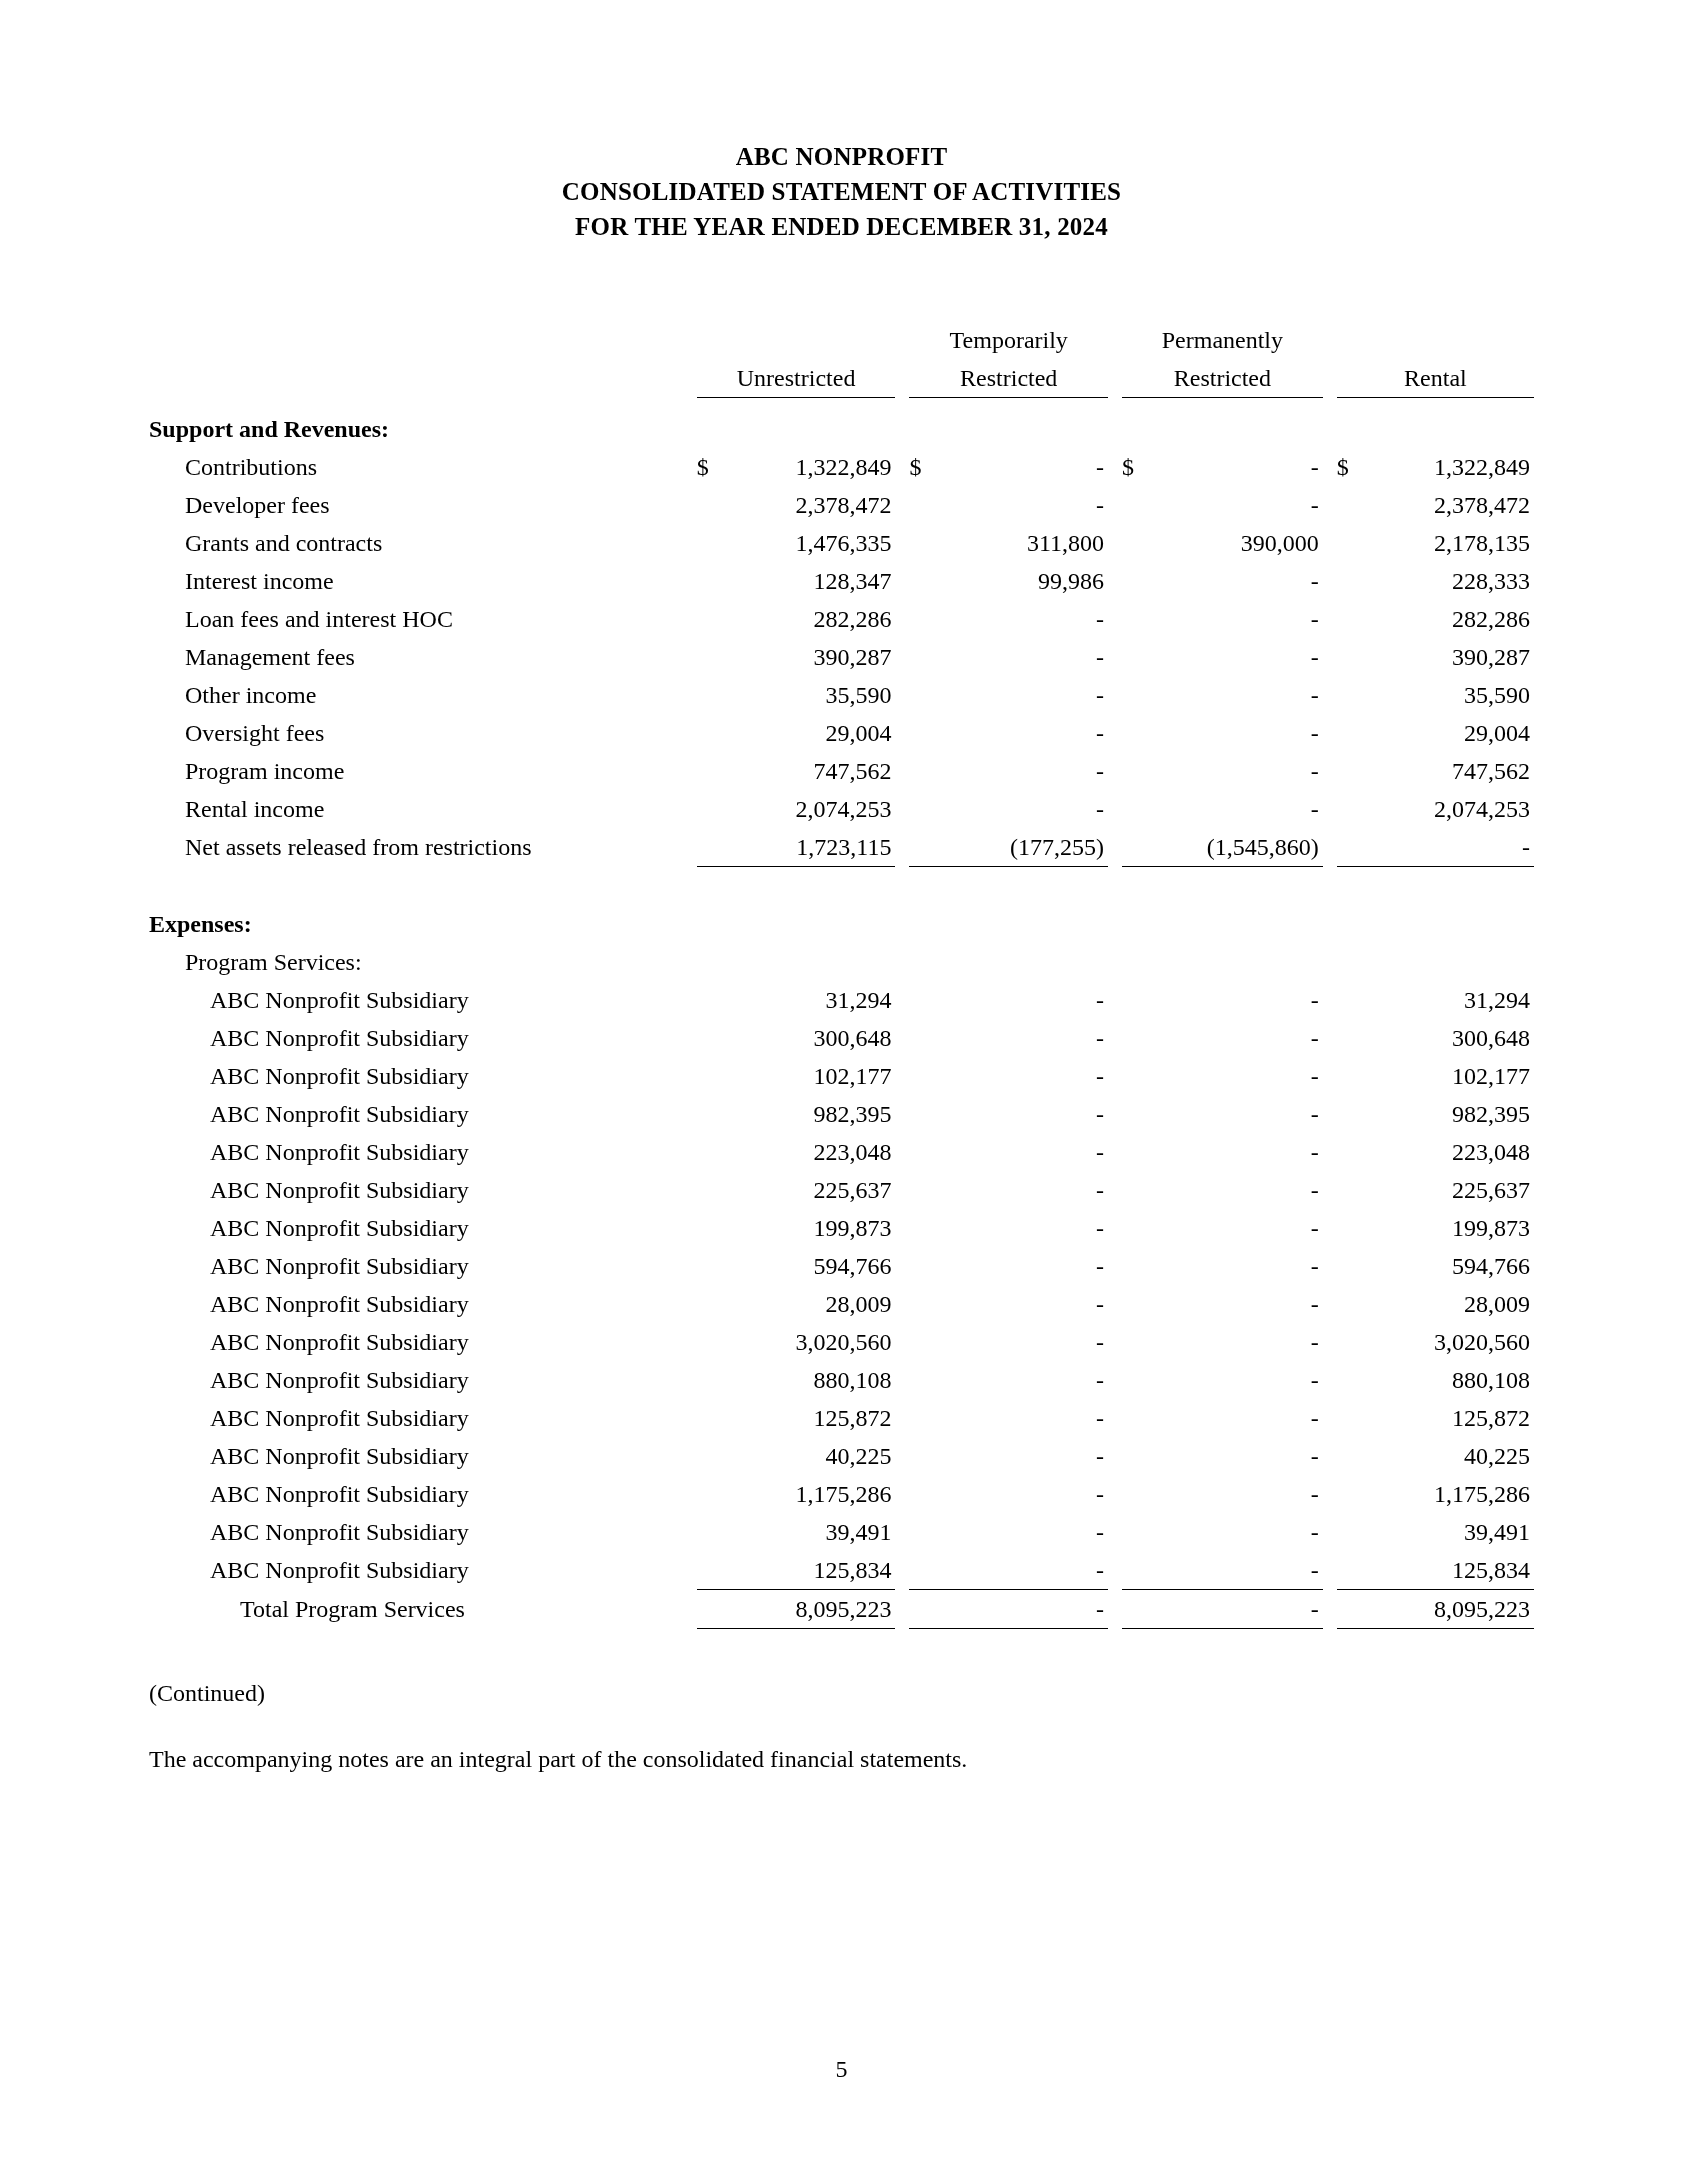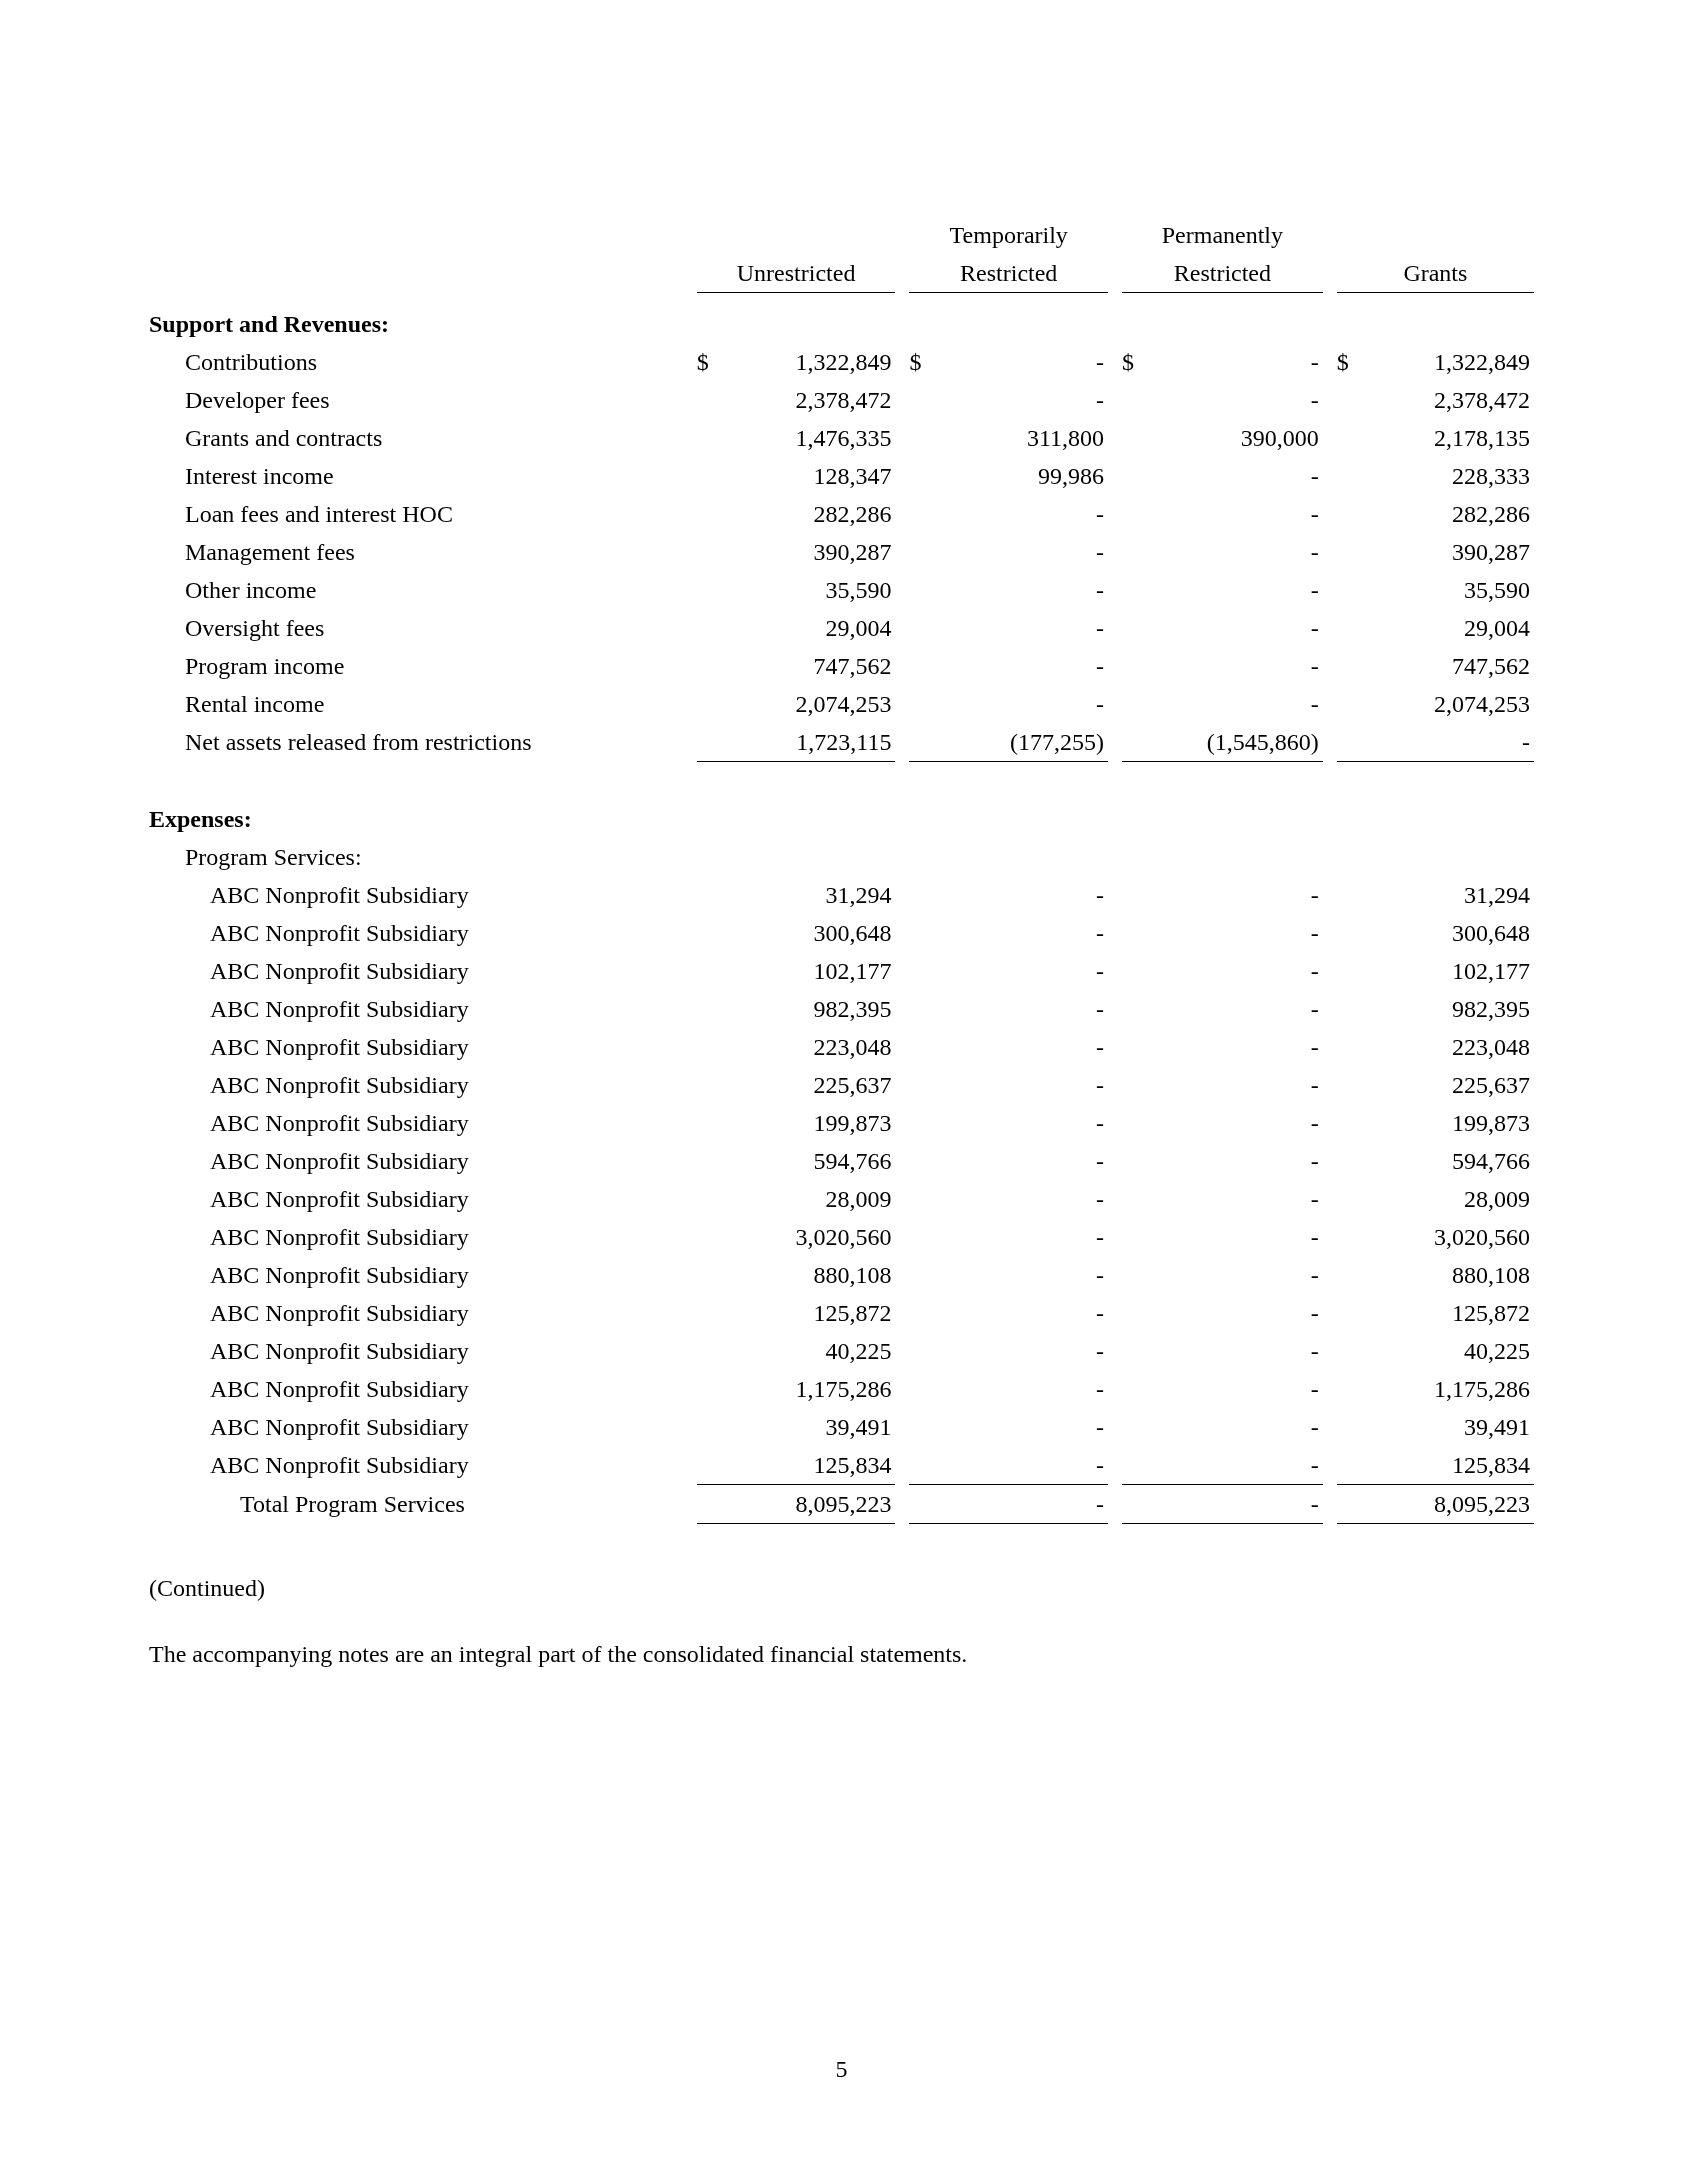--- a/index.html
+++ b/index.html
@@ -86,20 +86,25 @@
     width: 1683px;
     text-align: center;
     font-size: 24px;
   }
 </style>
 </head>
 <body>
 
 <div class="page">
 
+  <div class="title-block">
+    <div>ABC NONPROFIT</div>
+    <div>CONSOLIDATED STATEMENT OF ACTIVITIES</div>
+    <div>FOR THE YEAR ENDED DECEMBER 31, 2024</div>
+  </div>
 
   <table class="fin">
     <colgroup>
       <col class="c-label">
         <col class="c-sym">
         <col class="c-num">
         <col class="c-gap">
       <col class="c-sym">
         <col class="c-num">
         <col class="c-gap">
@@ -122,21 +127,21 @@
       <td colspan="2" class="hdr-cell"></td>
     </tr>
     <tr>
       <td></td>
       <td colspan="2" class="hdr-cell hdr-under">Unrestricted</td>
       <td></td>
       <td colspan="2" class="hdr-cell hdr-under">Restricted</td>
       <td></td>
       <td colspan="2" class="hdr-cell hdr-under">Restricted</td>
       <td></td>
-      <td colspan="2" class="hdr-cell hdr-under">Grants</td>
+      <td colspan="2" class="hdr-cell hdr-under">Rental</td>
     </tr>
 
     <tr>
       <td class="sec-head">Support and Revenues:</td>
       <td colspan="11"></td>
     </tr>
 
     <tr>
       <td class="indent1">Contributions</td>
       <td class="c-sym">$</td>

